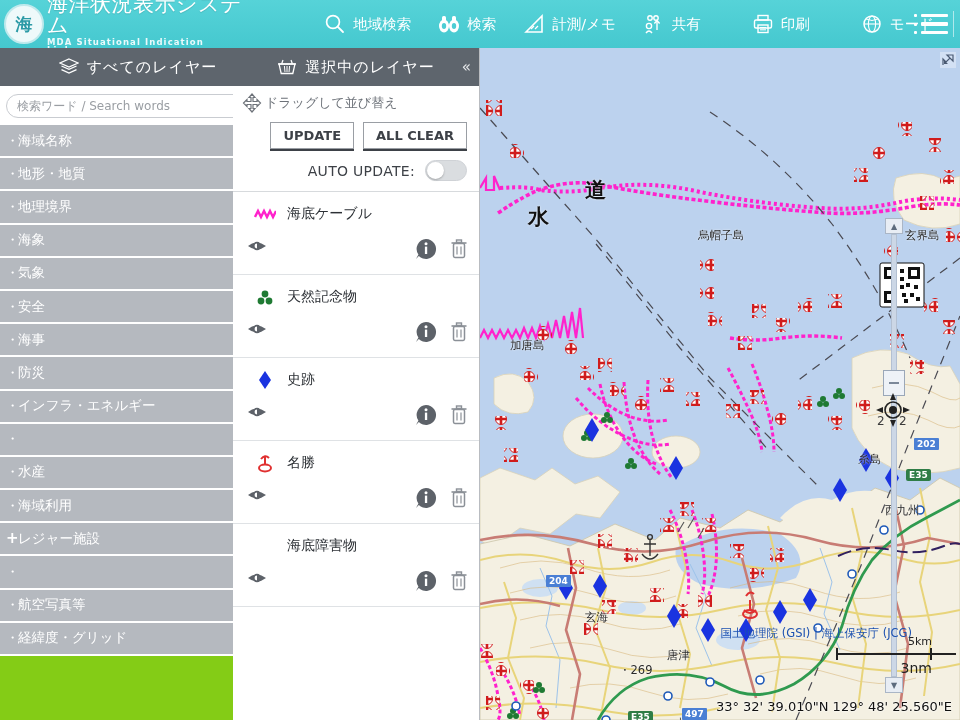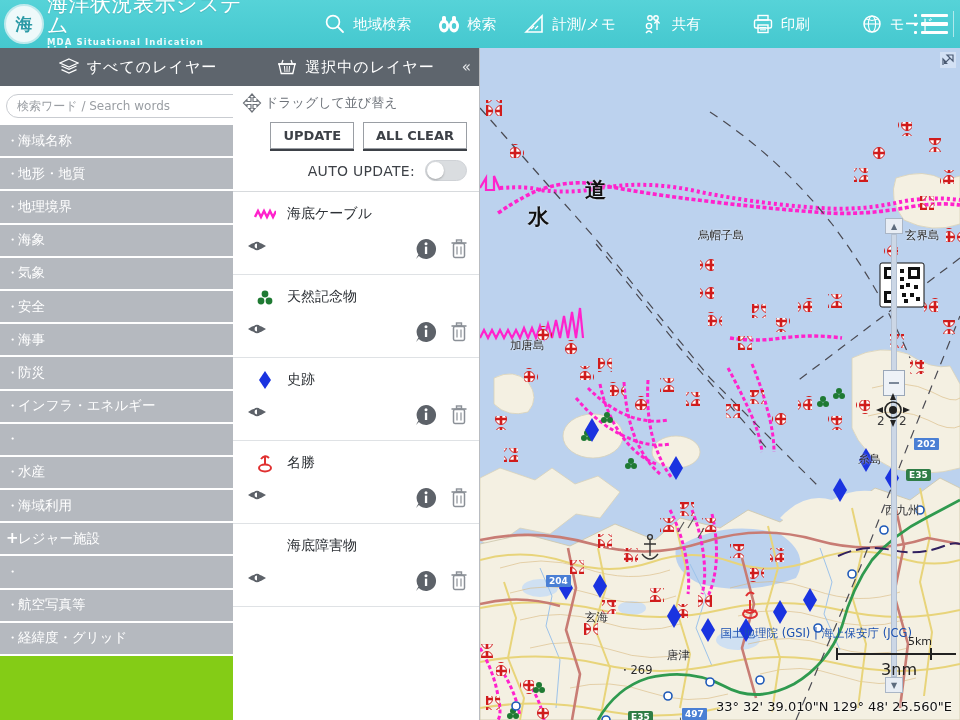--- a/index.html
+++ b/index.html
@@ -155,21 +155,21 @@
   .compass { position:absolute; left:396px; top:345px; width:34px; height:34px; }
   .attribution {
     position:absolute; right:48px; top:578px; font-size:11.5px; color:#1b50b0;
     white-space:nowrap;
   }
   .scalebar { position:absolute; right:28px; top:600px; width:96px; }
   .scalebar .bar { position:relative; height:10px; }
   .scalebar .bline { position:absolute; left:0; top:5px; width:120px; height:2px; background:#222; }
   .scalebar .tick { position:absolute; top:0; width:2px; height:12px; background:#222; }
   .scalebar .lbl-km { position:absolute; right:0; top:-13px; font-size:11px; color:#222; }
-  .scalebar .lbl-nm { position:absolute; right:15px; top:12px; font-size:16px; color:#222; }
+  .scalebar .lbl-nm { position:absolute; right:0; top:12px; font-size:14px; color:#222; }
   .coords {
     position:absolute; right:8px; bottom:6px; font-size:13px; color:#111;
     font-family:"DejaVu Sans","Liberation Sans",sans-serif; white-space:nowrap;
     text-shadow:0 0 2px #fff, 0 0 3px #fff;
   }
   .map-label {
     position:absolute; font-size:11.5px; color:#2b2b2b; white-space:nowrap;
     text-shadow:0 0 2px rgba(255,255,255,.95);
   }
   .map-label.big { font-size:21px; color:#111; font-weight:bold; letter-spacing:3px; }

